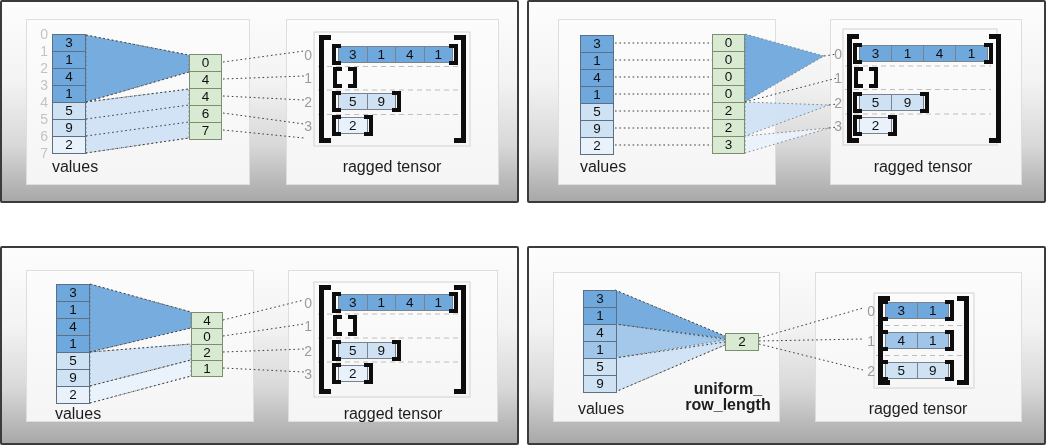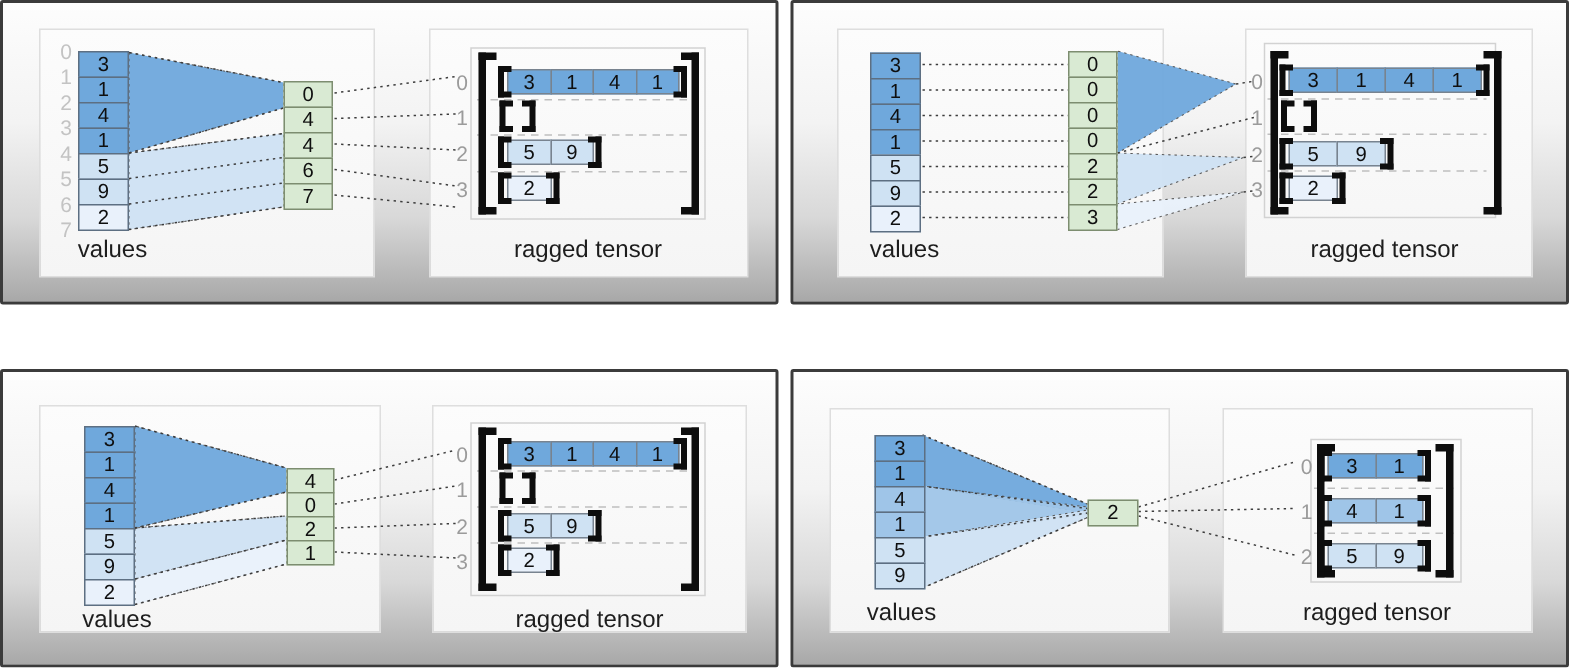--- a/index.html
+++ b/index.html
@@ -255,16 +255,18 @@
         <div class="rb l" style="left: 350px; top: 82px; width: 9px; height: 21px;"></div>
         <div class="rb r" style="left: 416px; top: 82px; width: 9px; height: 21px;"></div>
         <div class="idx" style="left: 324px; top: 114.5px; width: 22px; height: 16px;">2</div>
         <div class="cell" style="left: 356px; top: 114px; width: 32.5px; height: 17px; background: rgb(207, 226, 243); border-color: rgb(120, 131, 143);">5</div>
         <div class="cell" style="left: 387.5px; top: 114px; width: 32.5px; height: 17px; background: rgb(207, 226, 243); border-color: rgb(120, 131, 143);">9</div>
         <div class="rb l" style="left: 350px; top: 112px; width: 9px; height: 21px;"></div>
         <div class="rb r" style="left: 416px; top: 112px; width: 9px; height: 21px;"></div>
       </div>
     <div class="label values-label" style="left: 2px; top: 152px; width: 140px;">values</div>
     <div class="label method-label" style="left: 114px; top: 133px; width: 170px;">
+        <span>uniform_</span>
+        <span>row_length</span>
       </div>
     <div class="label result-label" style="left: 309px; top: 152px; width: 160px;">ragged tensor</div>
   </div>
 </div>
 
 </body></html>

